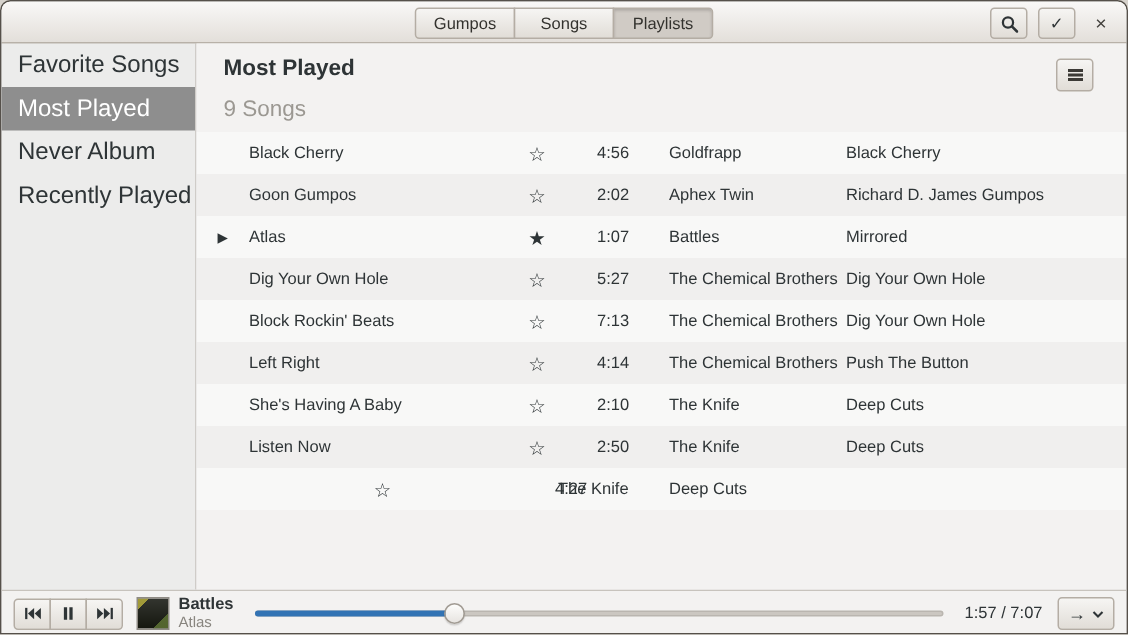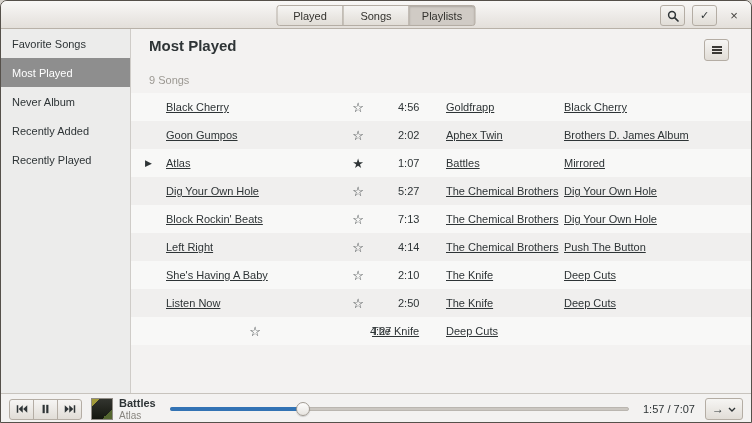--- a/index.html
+++ b/index.html
@@ -44,48 +44,48 @@
     width:20px; height:20px; border:none; background:transparent;
     font-size:13px; color:#44423e; display:flex; align-items:center; justify-content:center;
   }
   
   .body { display:flex; height:364px; }
   .sidebar {
     width:130px; background:#ececeb; border-right:1px solid #cfccc8; flex:none;
   }
   .side-item {
     height:29px; display:flex; align-items:center; padding-left:11px;
-    font-size:11px; color:#2e3436; cursor:default;
+    font-size:16px; color:#2e3436; cursor:default;
   }
   .side-item.selected { background:#8e8e8e; color:#ffffff; }
   .content { flex:1; background:#f3f2f1; position:relative; overflow:hidden; }
   .content-header { padding:8px 0 0 18px; }
   .page-title { font-size:15px; font-weight:bold; color:#2e3436; }
-  .page-subtitle { font-size:11px; color:#9b9892; margin-top:20px; }
+  .page-subtitle { font-size:15px; color:#9b9892; margin-top:10px; }
   .menu-btn {
     position:absolute; top:10px; right:22px; width:25px; height:22px;
     background:linear-gradient(#f6f5f3,#e1ddd7);
     border:1px solid #b4ada4; border-radius:3px;
     display:flex; align-items:center; justify-content:center;
   }
   .hamburger { width:10px; height:8px; display:flex; flex-direction:column; justify-content:space-between; }
   .hamburger i { display:block; height:1.6px; background:#3c3a36; }
   
   .song-list { margin-top:7px; }
   .song-row {
     height:28px; display:grid;
     grid-template-columns:35px 178px 28px 74px 118px 1fr;
     align-items:center; font-size:11px; color:#2e3436;
   }
   .song-row:nth-child(odd)  { background:#f8f8f7; }
   .song-row:nth-child(even) { background:#f0efee; }
   .cell-ind  { text-align:center; font-size:9px; color:#2e3436; }
   .cell-star { text-align:center; font-size:13px; line-height:1; }
   .cell-dur  { padding-left:26px; }
-  .cell-title, .cell-artist, .cell-album { overflow:hidden; white-space:nowrap;text-decoration:underline; }
+  .cell-title, .cell-artist, .cell-album { overflow:hidden; white-space:nowrap; }
   
   .playerbar {
     height:31px; background:#f3f2f1; border-top:1px solid #c7c3bd;
     display:flex; align-items:center; padding:0 8px;
   }
   .transport { display:flex; flex:none; }
   .tbtn {
     width:25px; height:21px; display:flex; align-items:center; justify-content:center;
     background:linear-gradient(#f6f5f3,#e1ddd7);
     border:1px solid #b4ada4; margin-left:-1px;
@@ -127,21 +127,21 @@
     font-size:12px; color:#2e3436;
   }
 </style>
 </head>
 <body>
 
 <div class="window">
 
   <div class="headerbar">
     <div class="view-switcher">
-        <button class="tab">Played</button>
+        <button class="tab">Gumpos</button>
         <button class="tab">Songs</button>
         <button class="tab active">Playlists</button>
       </div>
     <div class="header-right">
       <button class="hbtn">
         <svg width="12" height="12" viewBox="0 0 12 12">
           <circle cx="5" cy="5" r="3.4" fill="none" stroke="#2e3436" stroke-width="1.5"></circle>
           <line x1="7.6" y1="7.6" x2="11" y2="11" stroke="#2e3436" stroke-width="1.7" stroke-linecap="round"></line>
         </svg>
       </button>
@@ -152,21 +152,20 @@
         <span>×</span>
       </button>
     </div>
   </div>
 
   <div class="body">
     <div class="sidebar">
         <div class="side-item">Favorite Songs</div>
         <div class="side-item selected">Most Played</div>
         <div class="side-item">Never Album</div>
-        <div class="side-item">Recently Added</div>
         <div class="side-item">Recently Played</div>
       </div>
 
     <div class="content">
       <div class="content-header">
         <div class="page-title">Most Played</div>
         <div class="page-subtitle">9 Songs</div>
       </div>
       <button class="menu-btn">
         <span class="hamburger">
@@ -183,21 +182,21 @@
             <span class="cell-dur">4:56</span>
             <span class="cell-artist">Goldfrapp</span>
             <span class="cell-album">Black Cherry</span>
           </div>
           <div class="song-row">
             <span class="cell-ind"></span>
             <span class="cell-title">Goon Gumpos</span>
             <span class="cell-star">☆</span>
             <span class="cell-dur">2:02</span>
             <span class="cell-artist">Aphex Twin</span>
-            <span class="cell-album">Brothers D. James Album</span>
+            <span class="cell-album">Richard D. James Gumpos</span>
           </div>
           <div class="song-row">
             <span class="cell-ind">▶</span>
             <span class="cell-title">Atlas</span>
             <span class="cell-star">★</span>
             <span class="cell-dur">1:07</span>
             <span class="cell-artist">Battles</span>
             <span class="cell-album">Mirrored</span>
           </div>
           <div class="song-row">

